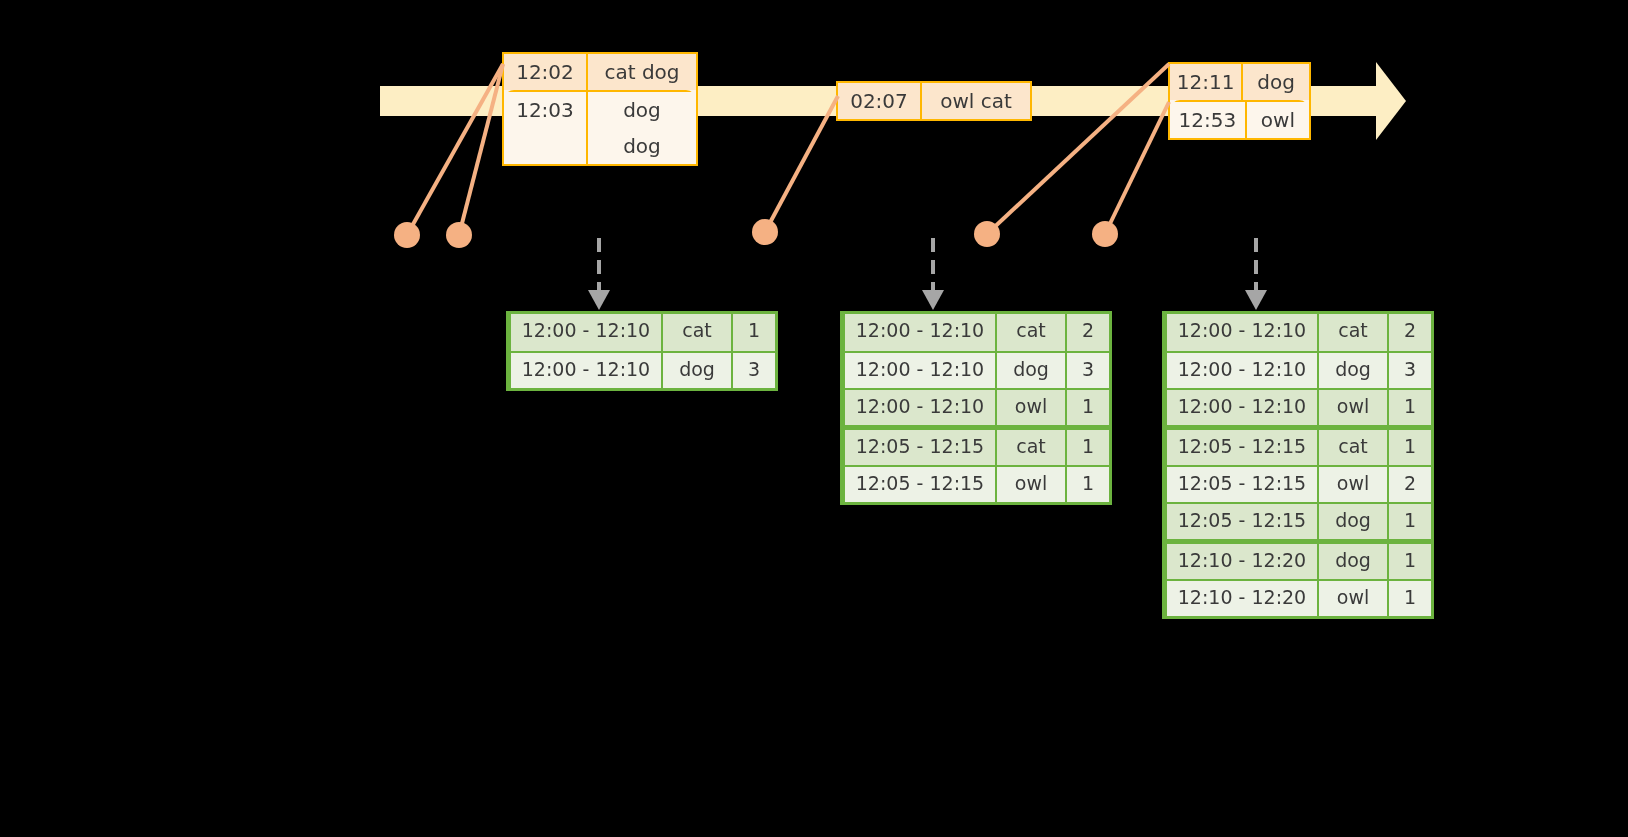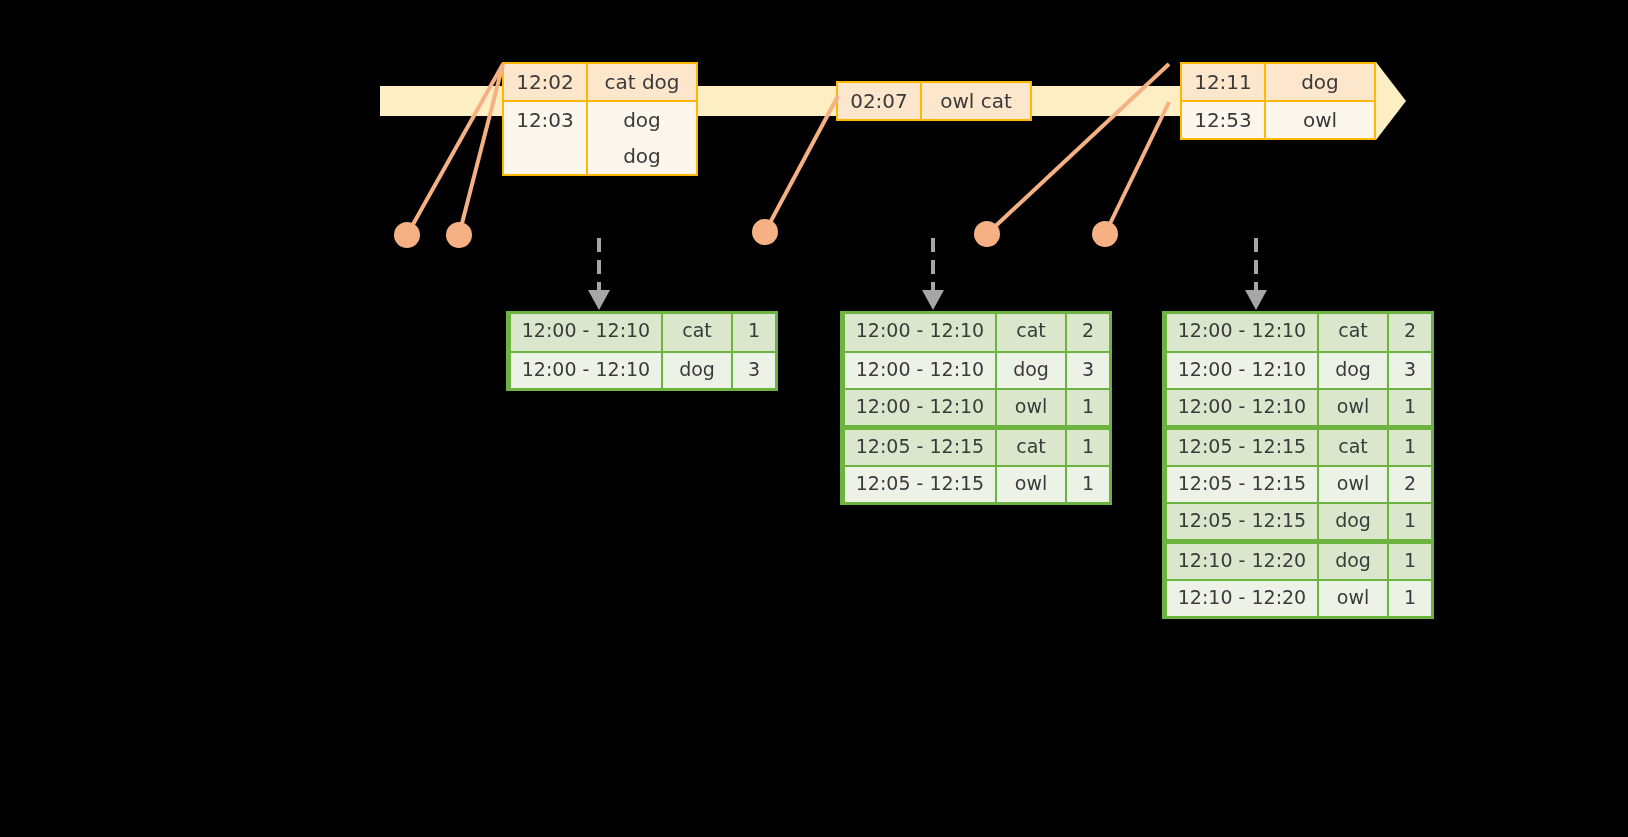--- a/index.html
+++ b/index.html
@@ -59,20 +59,21 @@
     border: 2px solid #ffb700;
     box-sizing: border-box;
     background: #fdf6ec;
   }
   .event-row {
     display: flex;
     align-items: stretch;
   }
   .event-row + .event-row {
     border-top: 2px solid #ffb700;
+    border-radius: 10px;
   }
   .event-row.shade .ev-time,
   .event-row.shade .ev-text {
     background: #fce6cc;
   }
   .ev-time {
     width: 84px;
     text-align: center;
     font-size: 20px;
     line-height: 36px;
@@ -85,23 +86,23 @@
     flex: 1;
     text-align: center;
     font-size: 20px;
     line-height: 36px;
     box-sizing: border-box;
     color: #3a3a3a;
     background: #fdf6ec;
     padding: 0 14px;
   }
 
-  #box-a { left: 502px; top: 62px; width: 196px; }
+  #box-a { left: 502px; top: 52px; width: 196px; }
   #box-b { left: 836px; top: 81px; width: 196px; }
-  #box-c { left: 1168px; top: 62px; width: 196px; margin-left: 12px; }
+  #box-c { left: 1168px; top: 62px; width: 143px; }
 
   
   .connectors {
     position: absolute;
     left: 0; top: 0;
     width: 1628px;
     height: 837px;
     pointer-events: none;
   }
   .dot {

